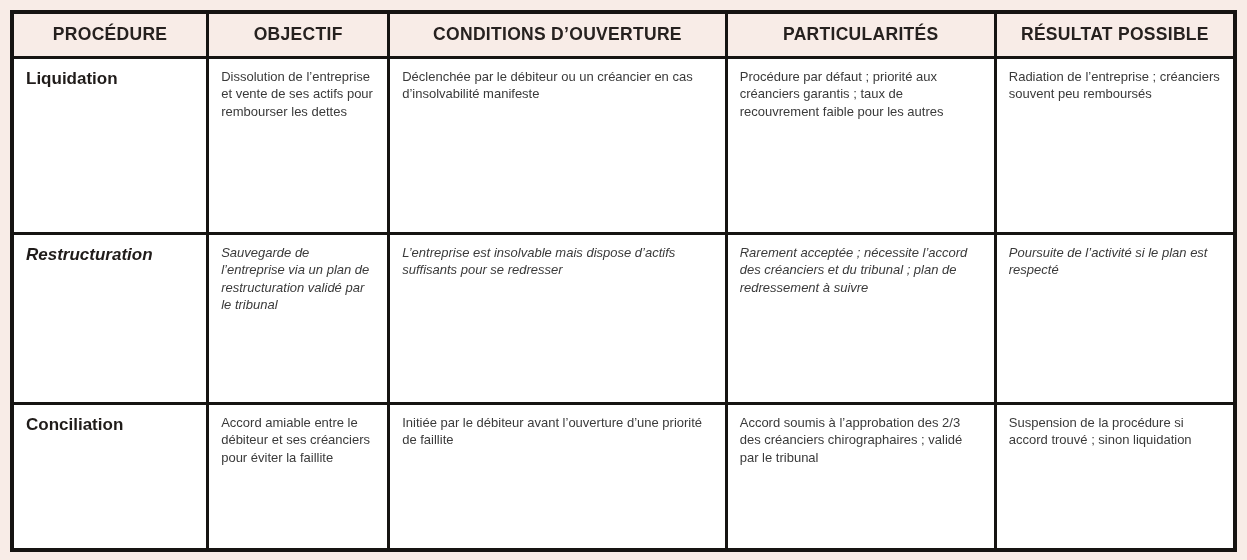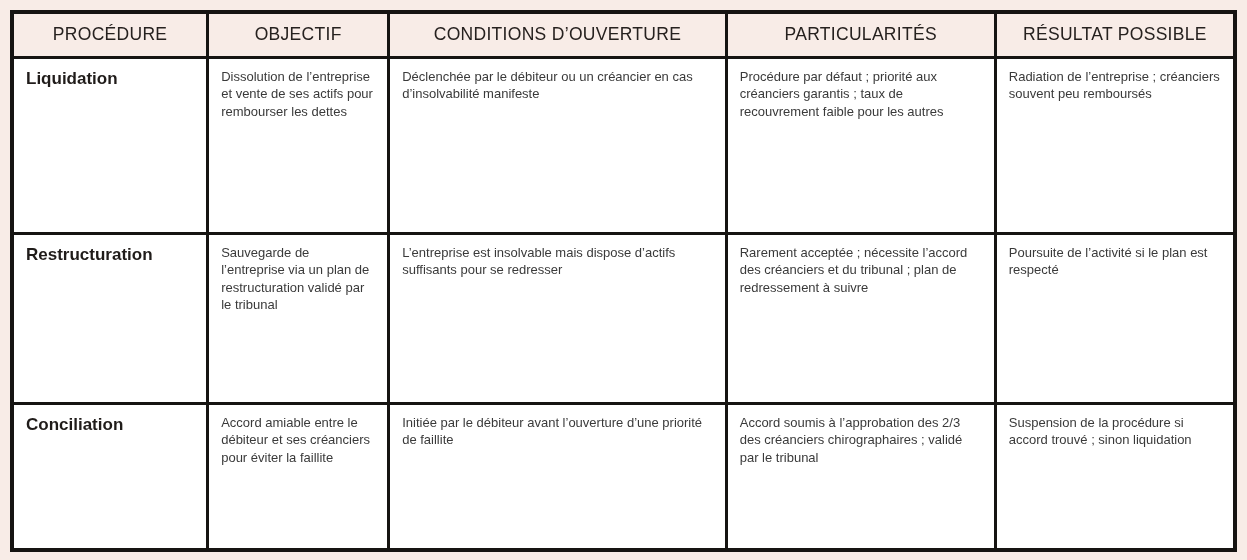--- a/index.html
+++ b/index.html
@@ -30,40 +30,40 @@
   th, td {
     border: 3px solid #161412;
     box-sizing: border-box;
   }
   thead th {
     background: #f8ece7;
     height: 45px;
     text-align: center;
     vertical-align: middle;
     font-size: 17.5px;
-    font-weight: 400;
+    font-weight: 700;
     letter-spacing: 0.3px;
     color: #26211f;
     padding: 4px 6px;
   }
   tbody td {
     background: #ffffff;
     vertical-align: top;
     padding: 9px 12px 8px 12px;
     font-size: 13px;
     line-height: 1.35;
     color: #3a3a3a;
   }
   tbody td.proc-name {
     font-weight: 700;
     color: #201c1a;
     font-size: 17px;
   }
   tr.row-1 td { height: 176px; }
-  tr.row-2 td { height: 170px; }
+  tr.row-2 td { height: 170px; font-style: italic; }
   tr.row-3 td { height: 147px; margin-top: 9px; }
 </style>
 </head>
 <body>
 
 <div class="page">
   <table class="proc-table">
     <colgroup>
       <col class="c1">
         <col class="c2">

